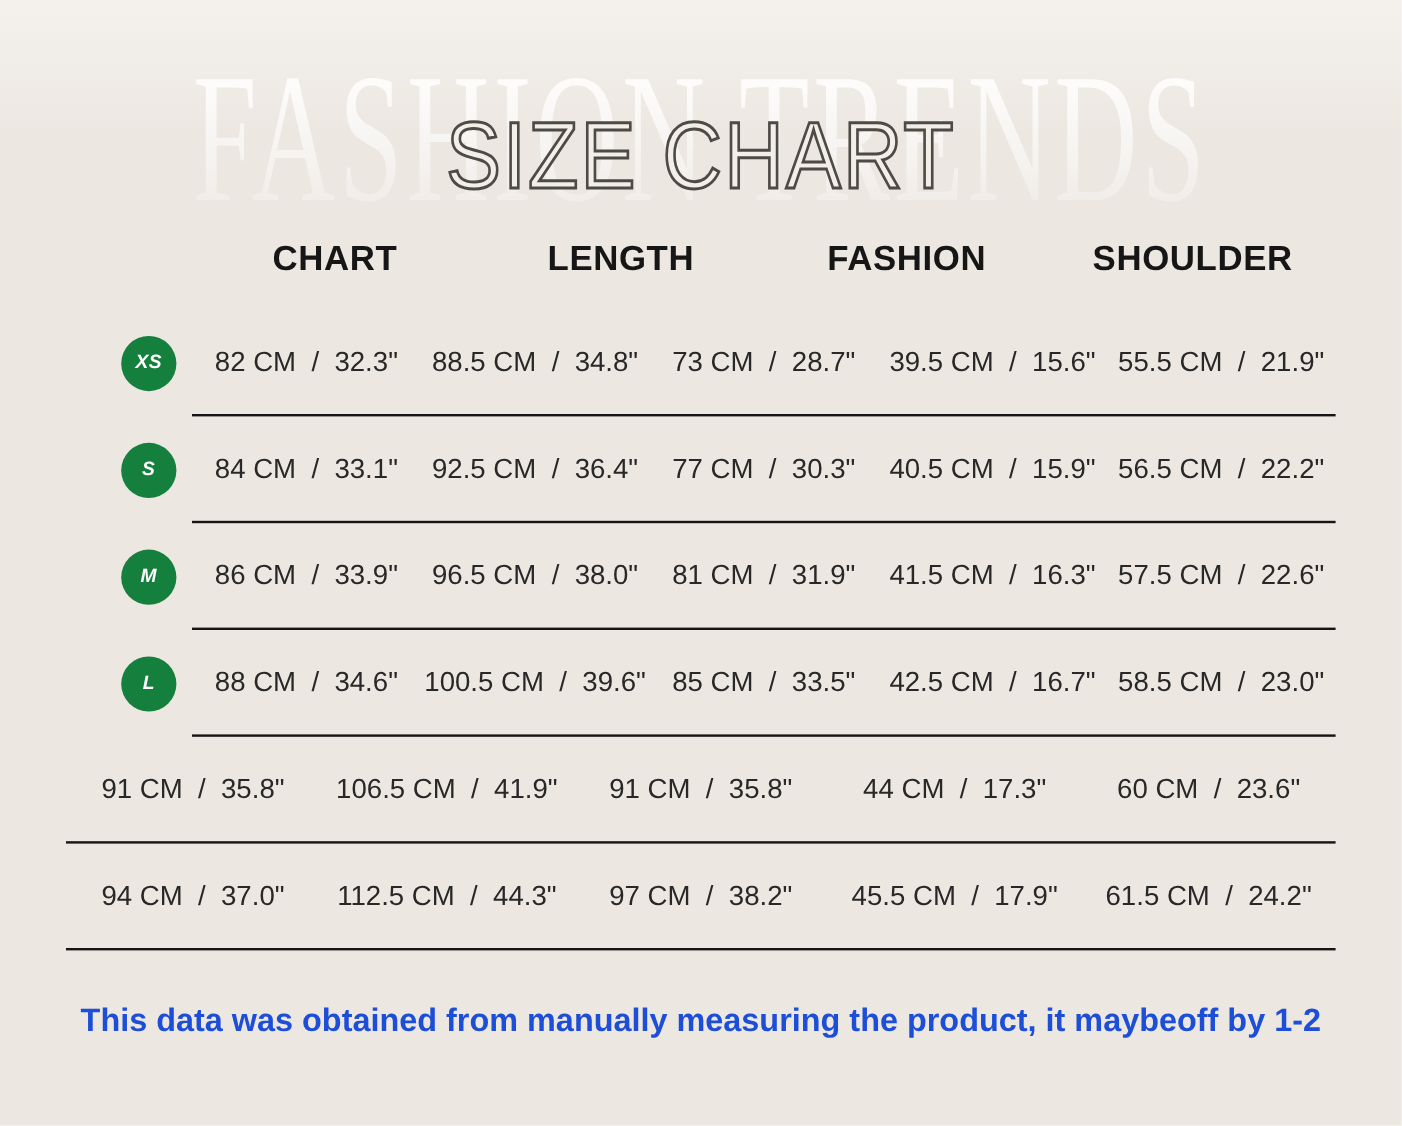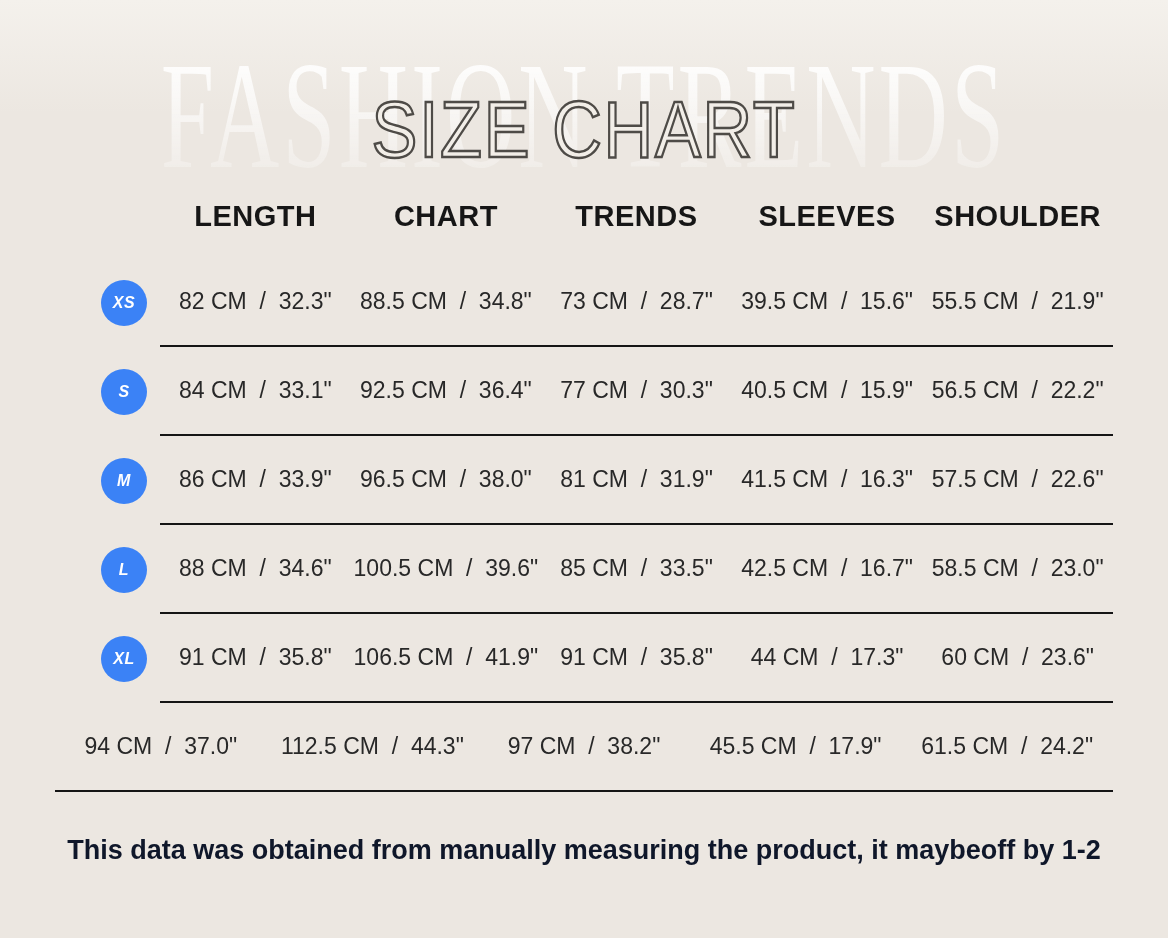--- a/index.html
+++ b/index.html
@@ -30,43 +30,42 @@
     transform:scaleX(0.87);transform-origin:center;
   }
   .size-table{position:absolute;left:55px;top:190px;width:1058px}
   .thead{display:flex;height:52px;align-items:center;margin-bottom:16px}
   .badge-cell{width:105px;flex:0 0 105px;display:flex;align-items:center;justify-content:flex-end;padding-right:13px;box-sizing:border-box}
   .col-header{flex:1;text-align:center;font-size:29px;font-weight:bold;color:#161616;letter-spacing:0.5px}
   .trow{display:flex;height:89px}
   .cells{flex:1;display:flex;align-items:center;border-bottom:2px solid #151515}
   .cell{flex:1;text-align:center;font-size:23px;color:#282828;white-space:pre}
   .badge{
-    width:46px;height:46px;border-radius:50%;background:#3b82f6;color:#ffffff;
+    width:46px;height:46px;border-radius:50%;background:#15803d;color:#ffffff;
     display:flex;align-items:center;justify-content:center;
     font-style:italic;font-weight:bold;font-size:16px;letter-spacing:0.5px;
   }
   .footer{
     position:absolute;top:826px;left:0;width:100%;
-    text-align:center;font-weight:bold;font-size:27px;color:#0f172a;line-height:48px;
+    text-align:center;font-weight:bold;font-size:27px;color:#1d4ed8;line-height:48px;
   }
 </style>
 </head>
 <body>
 
 <div class="watermark">FASHION TRENDS</div>
 <div class="page-title">SIZE CHART</div>
 
 <div class="size-table">
 
   <div class="thead">
     <div class="badge-cell"></div>
+    <div class="col-header">CHART</div>
     <div class="col-header">LENGTH</div>
-    <div class="col-header">CHART</div>
-    <div class="col-header">TRENDS</div>
-    <div class="col-header">SLEEVES</div>
+    <div class="col-header">FASHION</div>
     <div class="col-header">SHOULDER</div>
   </div>
 
   <div class="trow">
     <div class="badge-cell">
       <div class="badge">XS</div>
     </div>
     <div class="cells">
       <div class="cell">82 CM  /  32.3"</div>
       <div class="cell">88.5 CM  /  34.8"</div>
@@ -109,23 +108,20 @@
     <div class="cells">
       <div class="cell">88 CM  /  34.6"</div>
       <div class="cell">100.5 CM  /  39.6"</div>
       <div class="cell">85 CM  /  33.5"</div>
       <div class="cell">42.5 CM  /  16.7"</div>
       <div class="cell">58.5 CM  /  23.0"</div>
     </div>
   </div>
 
   <div class="trow">
-    <div class="badge-cell">
-      <div class="badge">XL</div>
-    </div>
     <div class="cells">
       <div class="cell">91 CM  /  35.8"</div>
       <div class="cell">106.5 CM  /  41.9"</div>
       <div class="cell">91 CM  /  35.8"</div>
       <div class="cell">44 CM  /  17.3"</div>
       <div class="cell">60 CM  /  23.6"</div>
     </div>
   </div>
 
   <div class="trow">

